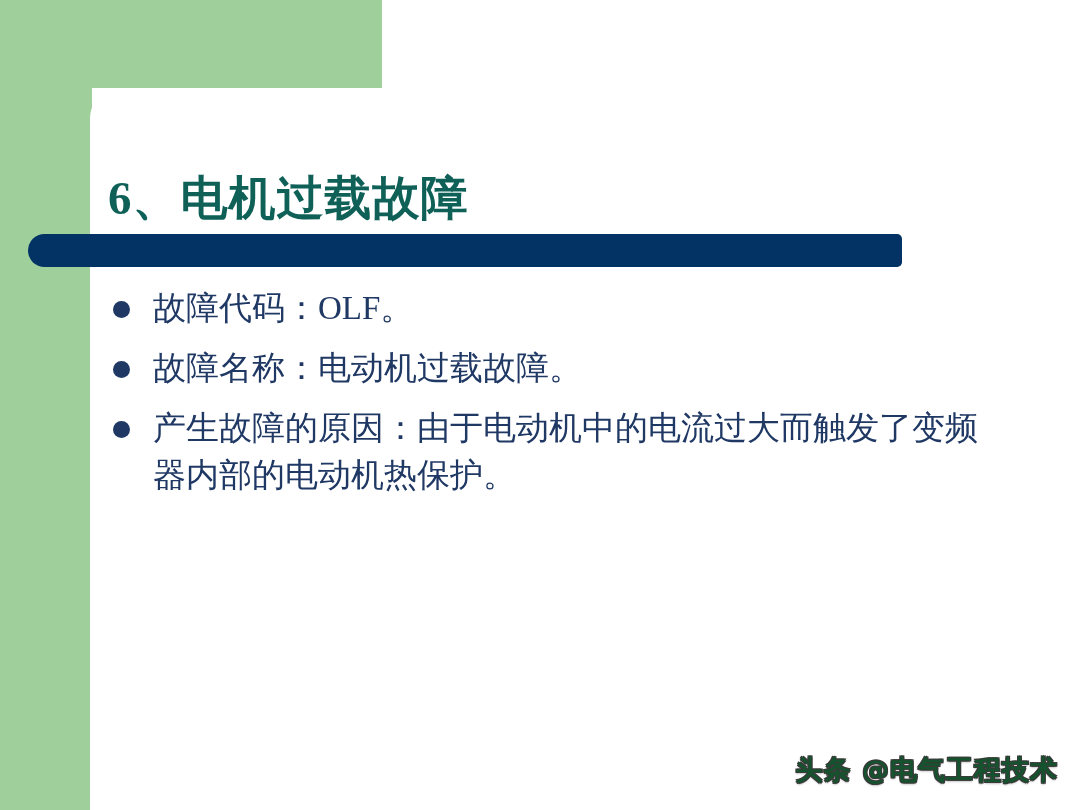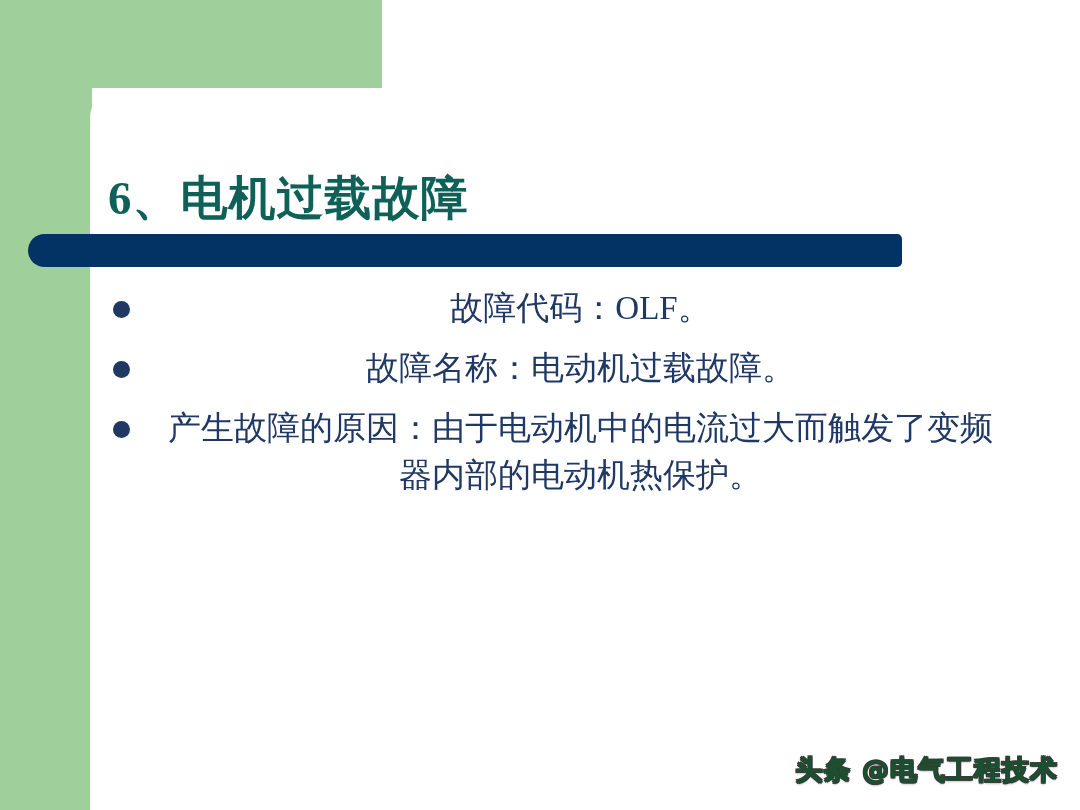--- a/index.html
+++ b/index.html
@@ -84,21 +84,21 @@
     width: 900px;
   }
   .bullet-item {
     position: relative;
     display: block;
     padding-left: 45px;
     margin-bottom: 13px;
     font-size: 33px;
     line-height: 1.42;
     color: #1F3864;
-    text-align: center;
+    text-align: left;
   }
   .bullet-dot {
     position: absolute;
     left: 5px;
     top: 16px;
     width: 17px;
     height: 17px;
     border-radius: 50%;
     background: #1F3864;
   }

